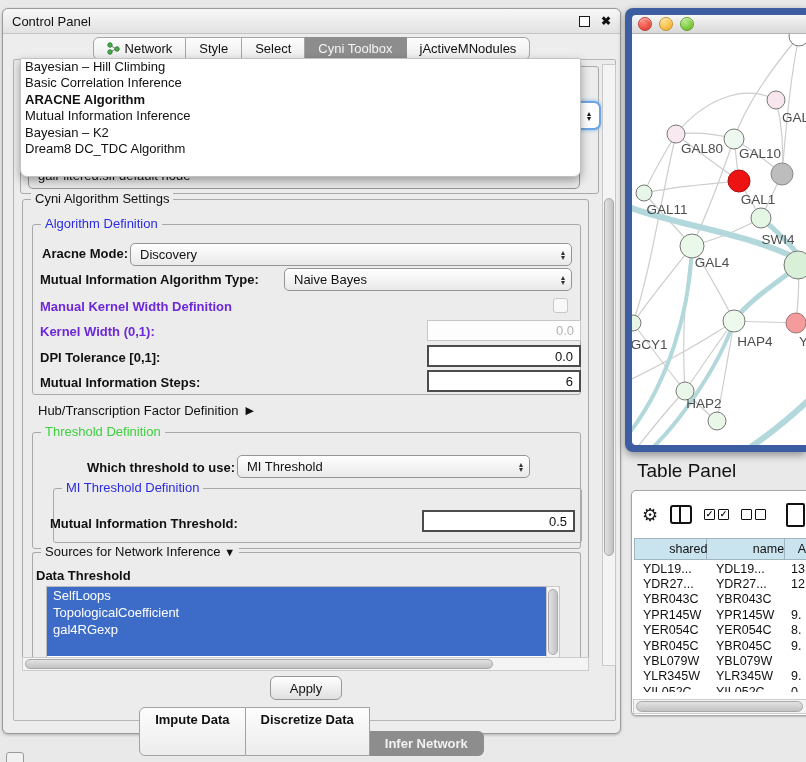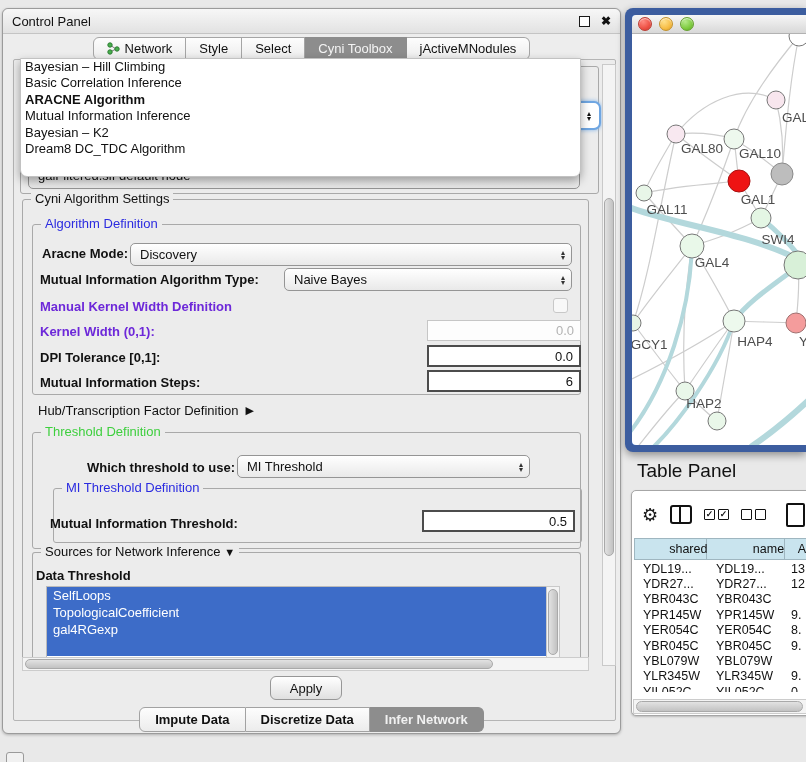--- a/index.html
+++ b/index.html
@@ -55,21 +55,21 @@
   .attr-item{height:17.2px;background:#3d6cc8;color:#fff;font-size:13px;line-height:17px;padding-left:6px;}
   .apply-btn{position:absolute;display:flex;align-items:center;justify-content:center;font-size:13px;
              background:linear-gradient(#ffffff,#e0e0e0);border:1px solid #979797;border-radius:6px;}
   .expander{position:absolute;font-size:13px;display:flex;align-items:center;gap:7px;}
   .tri{font-size:11px;}
   
   .btabs{position:absolute;left:0;top:698px;width:100%;display:flex;justify-content:center;z-index:4;}
   .btab{padding:4px 15px;font-size:13px;font-weight:bold;background:linear-gradient(#fdfdfd,#ececec);
         border:1px solid #a2a2a2;border-left:none;}
   .btab:first-child{border-left:1px solid #a2a2a2;border-radius:6px 0 0 6px;}
-  .btab:last-child{border-radius:0 6px 6px 0;}
+  .btab:last-child{border-radius:0 6px 6px 0;margin-top:24px;}
   .btab.active{background:#8d8d8d;color:#f1f1f1;border-color:#8d8d8d;}
   
   .net-window{position:absolute;left:625px;top:8px;width:181px;height:444px;background:#3c5d9f;
               border-radius:8px 0 0 8px;box-shadow:0 3px 9px rgba(0,0,0,.4);}
   .net-inner{position:absolute;left:7px;top:7px;right:0;bottom:7px;background:#3b82f6;border-radius:4px 0 0 4px;overflow:hidden;}
   .net-titlebar{height:18px;background:linear-gradient(#f6f6f6,#d8d8d8);border-bottom:1px solid #b2b2b2;
                 display:flex;align-items:center;padding-left:6px;gap:7px;}
   .tl{width:12px;height:12px;border-radius:50%;box-shadow:inset 0 1px 1px rgba(255,255,255,.7);}
   .tl.red{background:radial-gradient(circle at 35% 30%,#ff8a80,#ee5044 60%,#c83a31);border:1px solid #b93c33;}
   .tl.yellow{background:radial-gradient(circle at 35% 30%,#ffe08a,#f7bd45 60%,#d99a23);border:1px solid #c2912c;}

